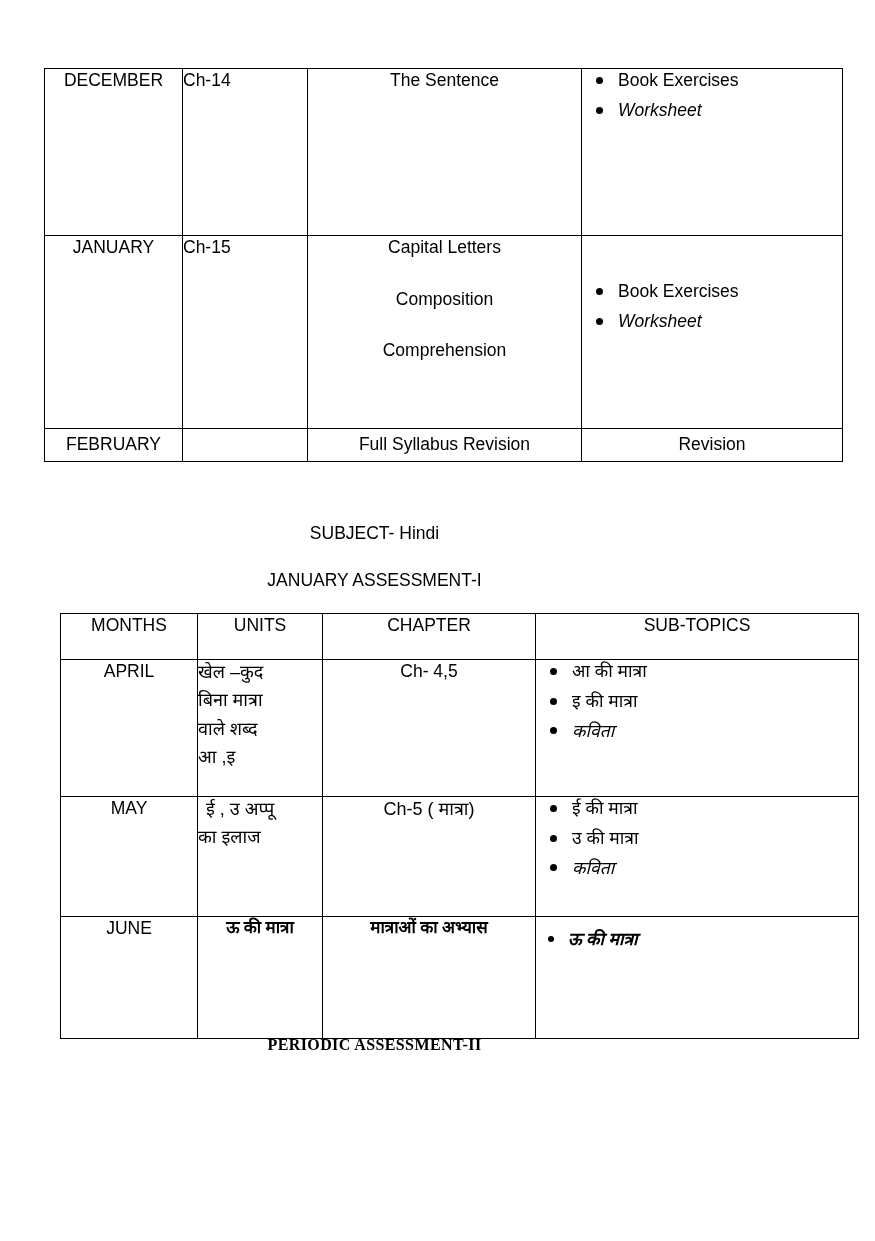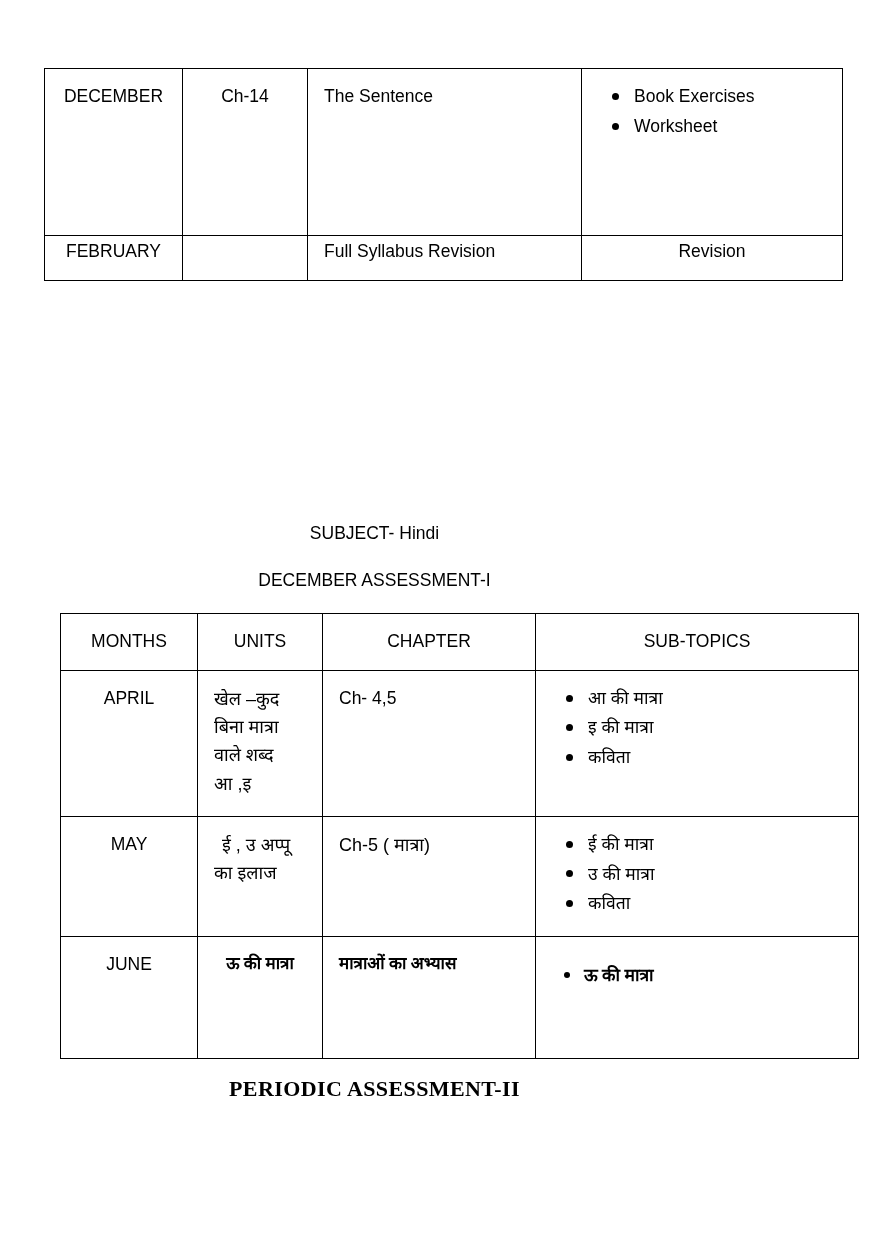--- a/index.html
+++ b/index.html
@@ -24,21 +24,21 @@
   }
 
   
   table.syllabus {
     position: absolute;
     border-collapse: collapse;
     table-layout: fixed;
   }
   table.syllabus td, table.syllabus th {
     border: 1px solid #000000;
-    padding: 16px;
+    padding: 0;
     vertical-align: top;
     font-weight: normal;
     font-size: 17.5px;
     line-height: 1.35;
   }
 
   
   #english-table {
     left: 44px;
     top: 68px;
@@ -59,25 +59,24 @@
   #hindi-table col.c2 { width: 125px; }
   #hindi-table col.c3 { width: 213px; }
   #hindi-table col.c4 { width: 323px; }
   .center   { text-align: center; }
 
   .month-cell {
     text-align: center;
     padding-top: 11px;
   }
   .chapnum-cell {
+    padding-top: 11px;
+  }
+  .topic-cell {
     text-align: center;
-    padding-top: 11px;
-  }
-  .topic-cell {
-    text-align: left;
     padding-top: 11px;
   }
   .topic-cell .line {
     display: block;
     margin-bottom: 28px;
   }
   .topic-cell .line:last-child { margin-bottom: 0; }
 
   
   ul.bullets {
@@ -85,21 +84,21 @@
     margin: 0;
     padding: 0;
   }
   ul.bullets li {
     position: relative;
     padding-left: 36px;
     margin-bottom: 7px;
     font-size: 17.5px;
     line-height: 1.3;
   }
-  ul.bullets li:last-child { margin-bottom: 0; }
+  ul.bullets li:last-child { margin-bottom: 0; font-style: italic; }
   ul.bullets li .dot {
     position: absolute;
     left: 14px;
     top: 50%;
     width: 7px;
     height: 7px;
     margin-top: -3.5px;
     background: #000000;
     border-radius: 50%;
   }
@@ -151,24 +150,24 @@
   
   .heading {
     position: absolute;
     width: 749px;
     text-align: center;
     font-size: 17.5px;
   }
   #subject-heading { top: 523px; }
   #pa1-heading     { top: 570px; }
   #pa2-heading {
-    top: 1076px;
+    top: 1036px;
     font-family: "Liberation Serif", "DejaVu Serif", serif;
     font-weight: bold;
-    font-size: 22px;
+    font-size: 16px;
     letter-spacing: 0.4px;
   }
 </style>
 </head>
 <body>
 
 <div class="page">
 
   <table class="syllabus" id="english-table">
     <colgroup>
@@ -186,34 +185,49 @@
           <span class="line">The Sentence</span>
         </td>
         <td>
           <ul class="bullets subtopics-eng">
             <li><span class="dot"></span><span>Book Exercises</span></li>
             <li><span class="dot"></span><span>Worksheet</span></li>
           </ul>
         </td>
       </tr>
 
+      <tr class="r-jan">
+        <td class="month-cell">JANUARY</td>
+        <td class="chapnum-cell">Ch-15</td>
+        <td class="topic-cell">
+          <span class="line">Capital Letters</span>
+          <span class="line">Composition</span>
+          <span class="line">Comprehension</span>
+        </td>
+        <td>
+          <ul class="bullets subtopics-eng jan">
+            <li><span class="dot"></span><span>Book Exercises</span></li>
+            <li><span class="dot"></span><span>Worksheet</span></li>
+          </ul>
+        </td>
+      </tr>
 
       <tr class="r-feb">
         <td class="month-cell" style="padding-top:4px;">FEBRUARY</td>
         <td class="chapnum-cell"></td>
         <td class="topic-cell" style="padding-top:4px;">
           <span class="line">Full Syllabus Revision</span>
         </td>
         <td class="center" style="padding-top:4px;">Revision</td>
       </tr>
     </tbody>
   </table>
 
   <div class="heading" id="subject-heading">SUBJECT- Hindi</div>
-  <div class="heading" id="pa1-heading">DECEMBER ASSESSMENT-I</div>
+  <div class="heading" id="pa1-heading">JANUARY ASSESSMENT-I</div>
 
   <table class="syllabus" id="hindi-table">
     <colgroup>
       <col class="c1">
         <col class="c2">
         <col class="c3">
         <col class="c4">
     </colgroup>
     <thead>
       <tr class="r-head">

